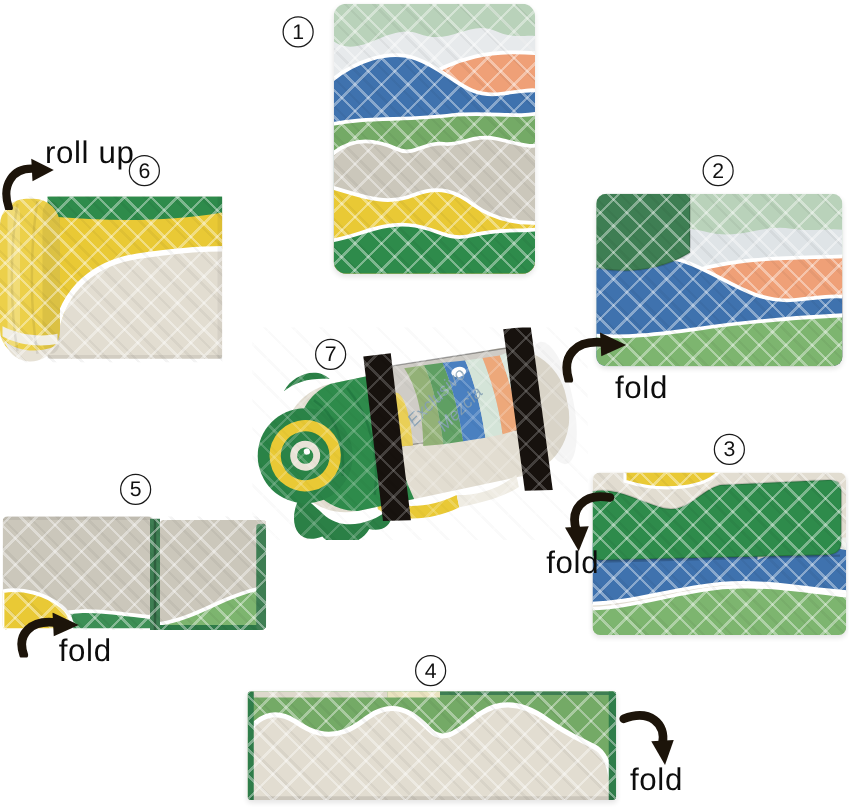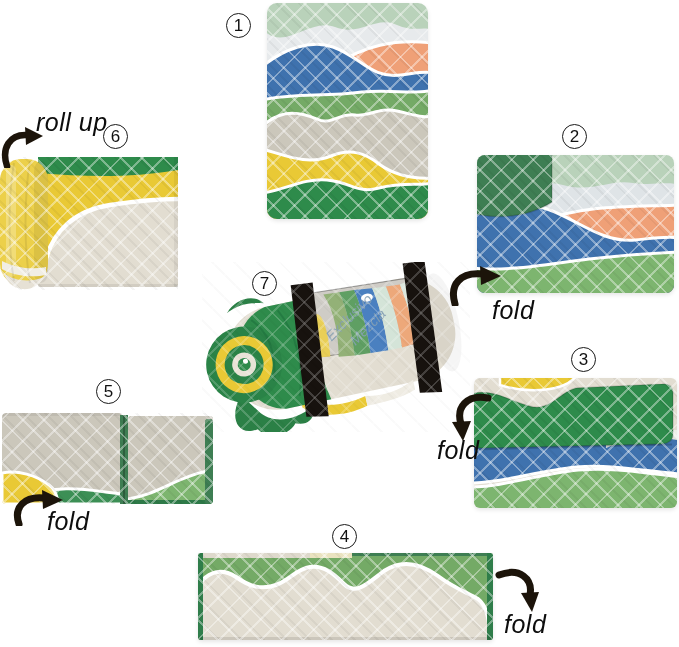--- a/index.html
+++ b/index.html
@@ -16,21 +16,21 @@
       repeating-linear-gradient(-45deg, rgba(255,255,255,0) 0 13px, rgba(255,255,255,.38) 13px 15px),
       repeating-linear-gradient(45deg, rgba(0,0,0,0) 0 14px, rgba(0,0,0,.045) 14px 16px);
   }
   .quilt.faint{opacity:.5;}
   .badge{
     position:absolute;width:25px;height:25px;border:1.6px solid #1a1a1a;border-radius:50%;
     background:#fff;display:flex;align-items:center;justify-content:center;
     font-size:17px;color:#111;box-sizing:border-box;
   }
   .cap{
-    position:absolute;font-style:italic;font-size:25px;color:#0d0d0d;letter-spacing:.5px;
+    position:absolute;font-size:25px;color:#0d0d0d;letter-spacing:.5px;
     white-space:nowrap;
   }
   .arrow{position:absolute;}
 </style>
 </head>
 <body>
 
 <div id="canvas">
 
   <div class="blanket" style="left:267px;top:3px;width:161px;height:216px;border-radius:10px;">

